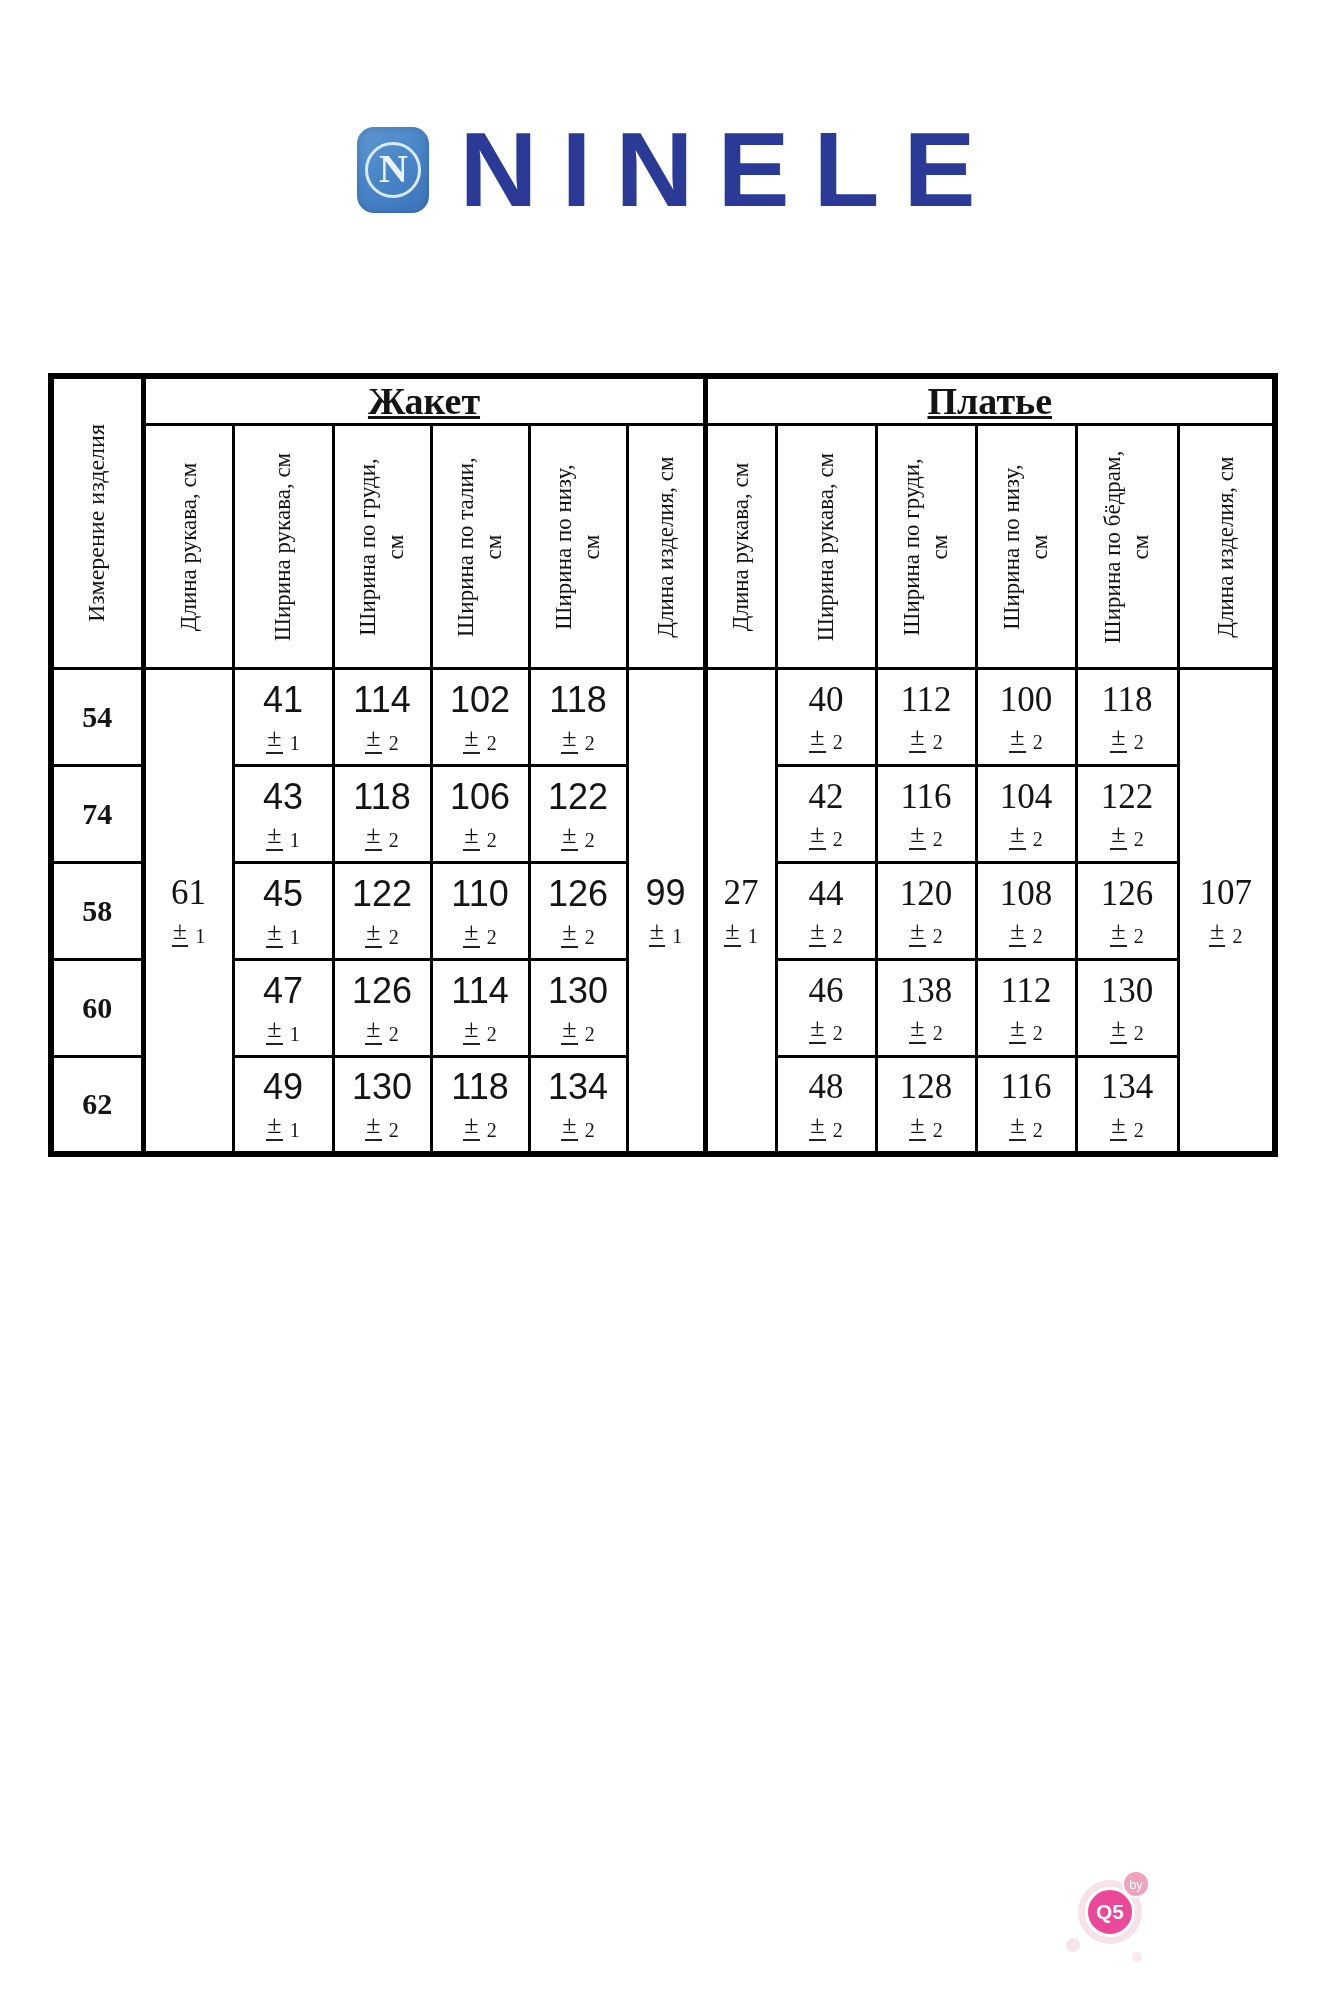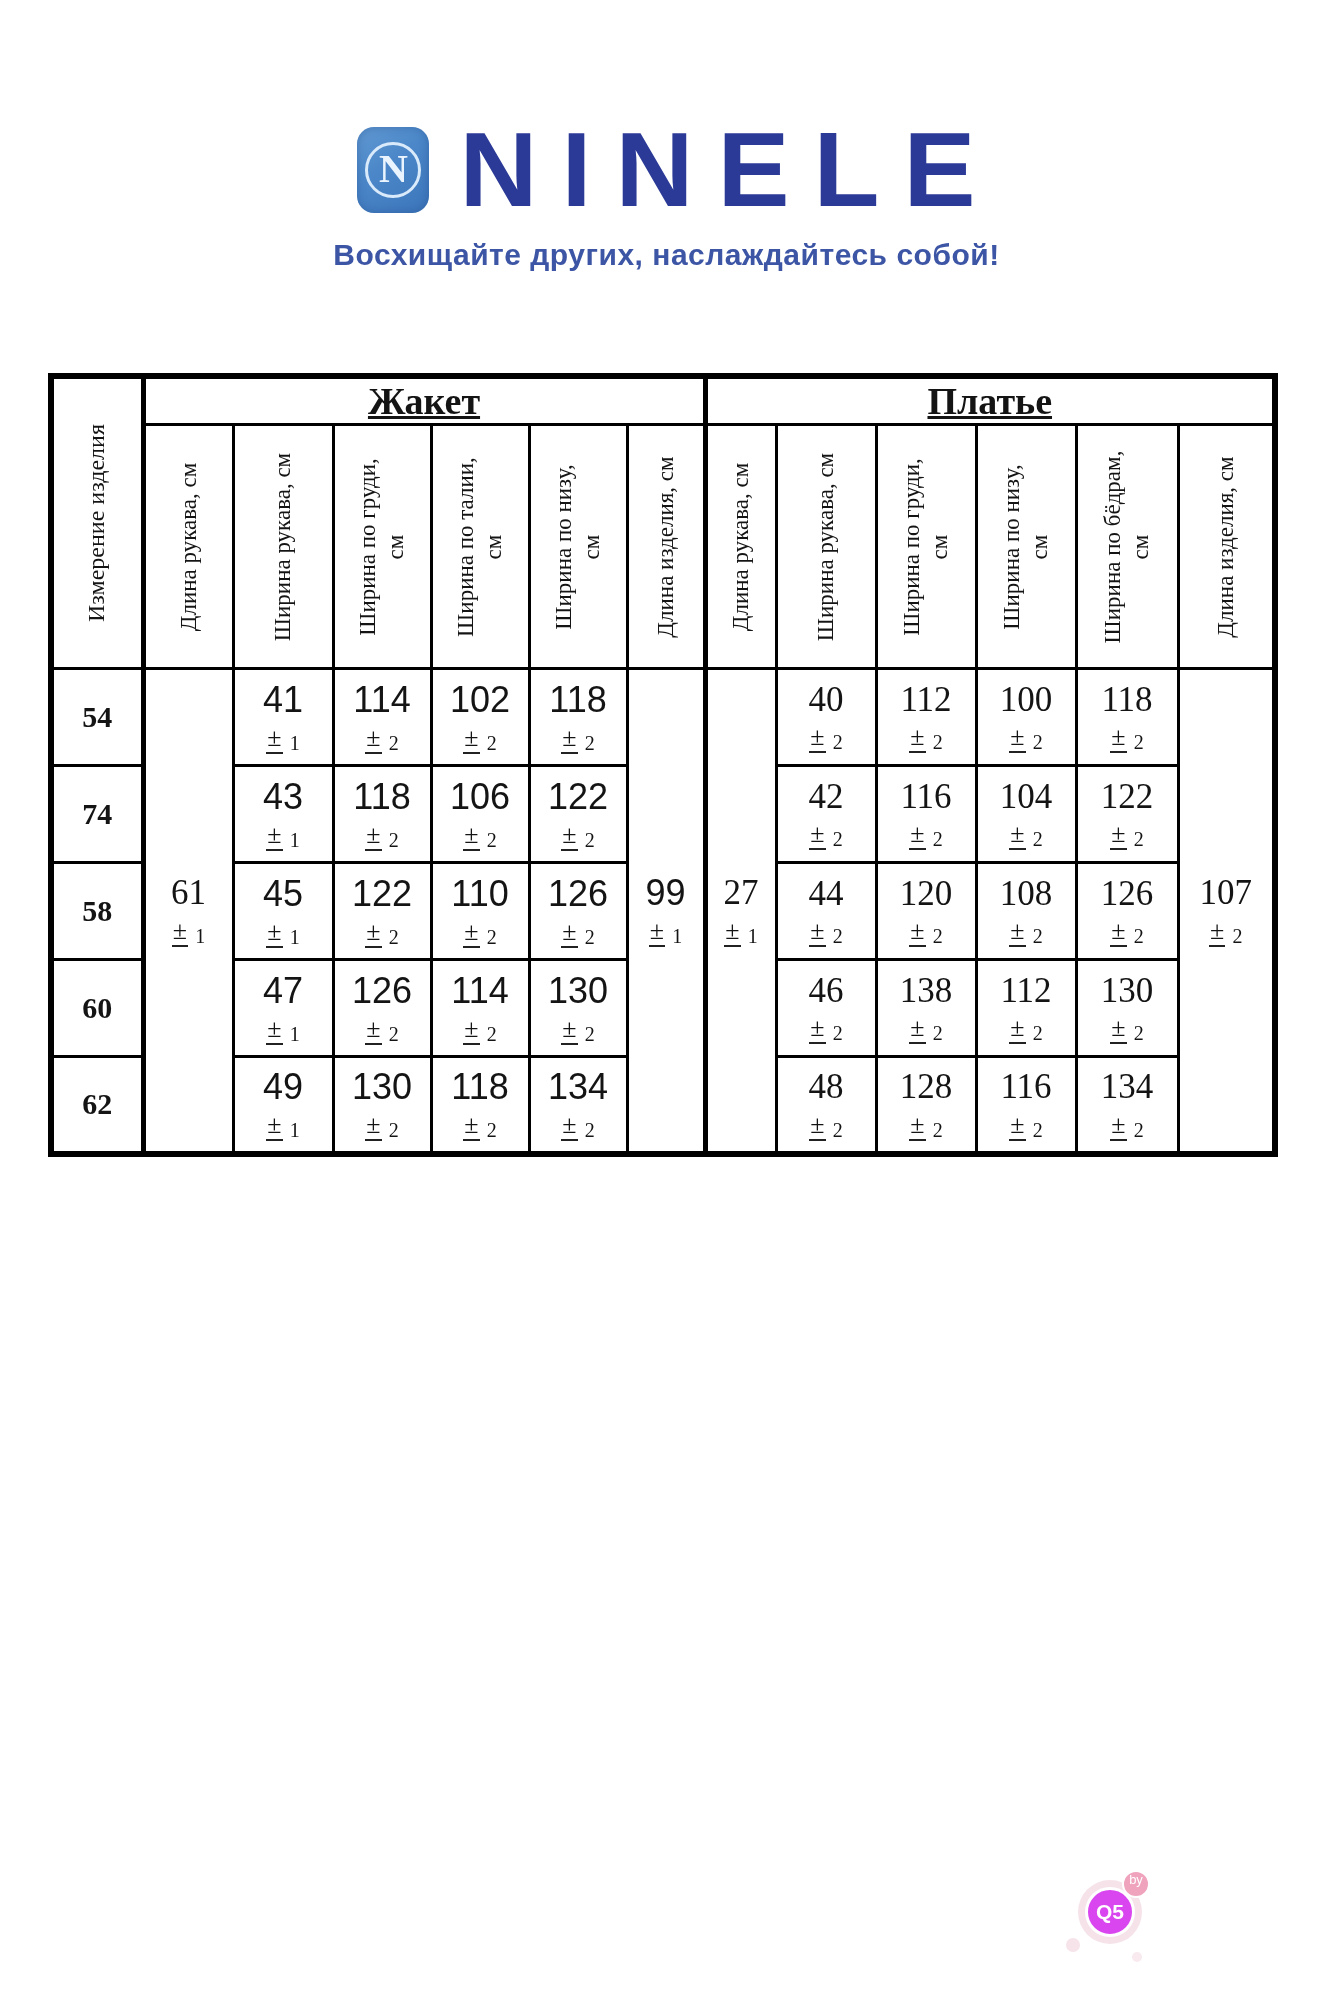--- a/index.html
+++ b/index.html
@@ -52,25 +52,25 @@
 
   
   .watermark { position:absolute; left:1076px; top:1864px; width:252px; height:130px; }
   .wm-halo { position:absolute; left:2px; top:16px; width:64px; height:64px; border-radius:50%;
              background:#f6e3ea; }
   .wm-dot1 { position:absolute; left:-10px; top:74px; width:14px; height:14px; border-radius:50%;
              background:#f6e4ea; }
   .wm-dot2 { position:absolute; left:56px; top:88px; width:10px; height:10px; border-radius:50%;
              background:#f8eaef; }
   .wm-circle { position:absolute; left:9px; top:23px; width:50px; height:50px; border-radius:50%;
-               background:#d946ef; border:3px solid #fff; display:flex; align-items:center;
+               background:#ec4899; border:3px solid #fff; display:flex; align-items:center;
                justify-content:center; font-family:"Liberation Sans", sans-serif;
                font-weight:700; font-size:21px; color:#fff; }
   .wm-by { position:absolute; left:46px; top:6px; width:28px; height:28px; border-radius:50%;
-           background:#efa3bc; border:2px solid #fff; display:flex; 
+           background:#efa3bc; border:2px solid #fff; display:flex; align-items:center;
            justify-content:center; font-family:"Liberation Sans", sans-serif;
            font-size:13px; color:#fff; }
   .wm-text { position:absolute; left:66px; top:20px; width:186px; }
   .wm-word { font-family:"Liberation Sans", sans-serif; font-size:46px; line-height:1;
              color:#909090; letter-spacing:1px; }
   .wm-word .accent { color:#e888ad; }
   .wm-sub { font-family:"Liberation Sans", sans-serif; font-size:14px; color:#d99fb4;
             letter-spacing:1.5px; text-align:right; margin-top:3px; }
 </style>
 </head>
@@ -78,21 +78,20 @@
 
 <div class="brand">
   <div class="brand-row">
     <div class="logo-badge">
       <div class="logo-ring">
         <span class="logo-n">N</span>
       </div>
     </div>
     <div class="wordmark">NINELE</div>
   </div>
-  <div class="tagline">Восхищайте других, наслаждайтесь собой!</div>
 </div>
 
 <div class="size-table-wrap">
   <table>
     <colgroup>
       <col style="width:92px">
         <col style="width:90px">
         <col style="width:100px">
       <col style="width:98px">
         <col style="width:98px">

